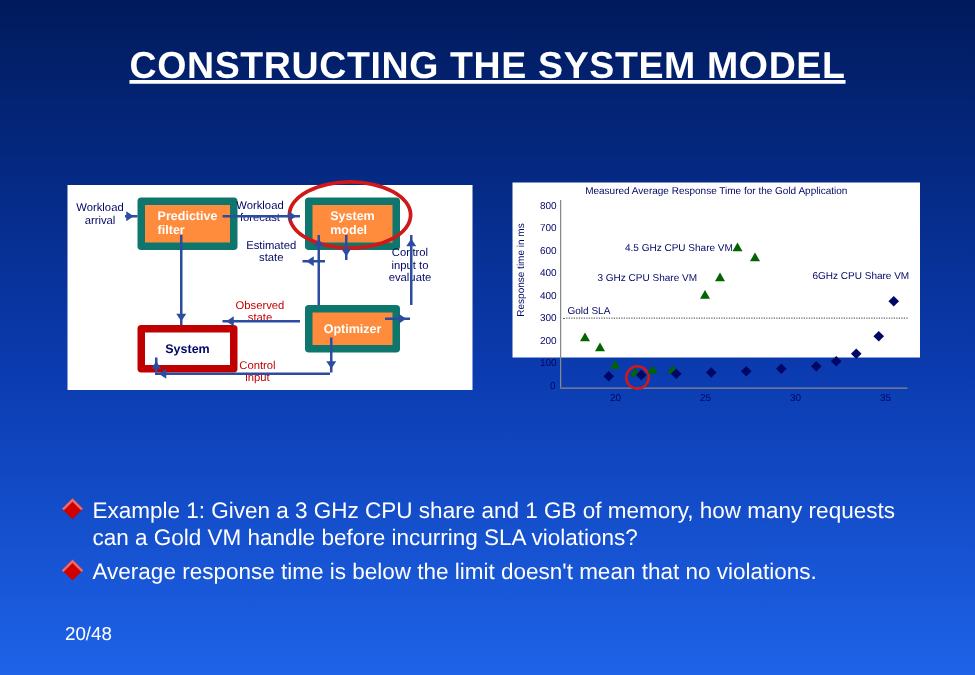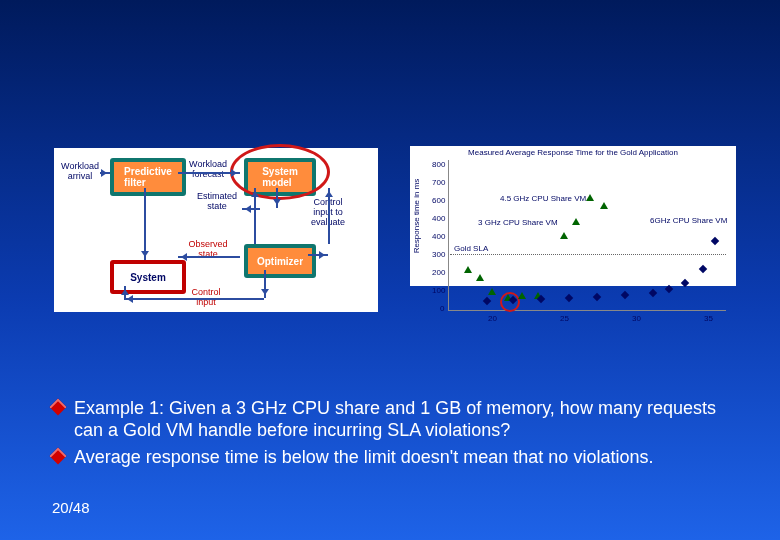--- a/index.html
+++ b/index.html
@@ -1,20 +1,20 @@
 <!DOCTYPE html>
 <html><head>
 <meta charset="utf-8">
 <style>
   html,body{margin:0;padding:0;width:780px;height:540px;overflow:hidden;font-family:Arial,Helvetica,sans-serif}
   .slide{width:780px;height:540px;background:linear-gradient(to bottom,#001a5c 0%,#0b3bb0 55%,#1e63e8 100%);position:relative;color:#fff}
   .title{position:absolute;top:36px;left:0;width:100%;text-align:center;color:#fff;font-weight:bold;font-size:30px;text-decoration:underline;letter-spacing:.5px}
   .diagram{position:absolute;top:148px;left:54px;width:324px;height:164px;background:#fff;color:#000}
   .lbl{position:absolute;font-size:9px;color:#000764;text-align:center;line-height:1.1}
-  .box{position:absolute;border:4px solid #0f766e;background:#ff8c3c;font-size:10px;font-weight:bold;color:#fff;display:flex;align-items:center;justify-content:center;border-radius:3px}
+  .box{position:absolute;border:6px solid #0f766e;background:#ff8c3c;font-size:10px;font-weight:bold;color:#fff;display:flex;align-items:center;justify-content:center;border-radius:3px}
   .box.sys{background:#fff;color:#000764;border-color:#c00000}
   .arrow{position:absolute;height:2px;background:#2c4ca0}
   .arrow::after{content:"";position:absolute;right:-1px;top:-3px;border:4px solid transparent;border-left:6px solid #2c4ca0}
   .arrow.left::after{left:-1px;right:auto;border:4px solid transparent;border-right:6px solid #2c4ca0}
   .varrow{position:absolute;width:2px;background:#2c4ca0}
   .varrow::after{content:"";position:absolute;left:-3px;bottom:-1px;border:4px solid transparent;border-top:6px solid #2c4ca0}
   .varrow.up::after{top:-1px;bottom:auto;border:4px solid transparent;border-bottom:6px solid #2c4ca0}
   .circle{position:absolute;border:3px solid #d01818;border-radius:50%}
   .circ2{position:absolute;border:2px solid #d01818;border-radius:50%}
   .chart{position:absolute;top:146px;left:410px;width:326px;height:140px;background:#fff;color:#000}
@@ -30,20 +30,21 @@
   .pt{position:absolute;width:6px;height:6px}
   .pt.tri{width:0;height:0;border-left:4px solid transparent;border-right:4px solid transparent;border-bottom:7px solid #006400}
   .pt.dia{width:6px;height:6px;background:#000764;transform:rotate(45deg)}
   .note{position:absolute;font-size:8px;color:#000764}
   .sla{position:absolute;border-top:1px dotted #666}
 </style>
 </head>
 <body>
 
 <div class="slide">
+  <div class="title">CONSTRUCTING THE SYSTEM MODEL</div>
 
   <div class="diagram">
     <div class="lbl" style="left:4px;top:14px;width:44px">Workload<br>arrival</div>
     <div class="box" style="left:56px;top:10px;width:68px;height:30px">Predictive<br>filter</div>
     <div class="lbl" style="left:130px;top:12px;width:48px">Workload<br>forecast</div>
     <div class="box" style="left:190px;top:10px;width:64px;height:30px">System<br>model</div>
     <div class="circle" style="left:176px;top:-4px;width:94px;height:50px"></div>
     <div class="lbl" style="left:138px;top:44px;width:50px">Estimated<br>state</div>
     <div class="lbl" style="left:252px;top:50px;width:44px">Control<br>input to<br>evaluate</div>
     <div class="box" style="left:190px;top:96px;width:64px;height:26px">Optimizer</div>

